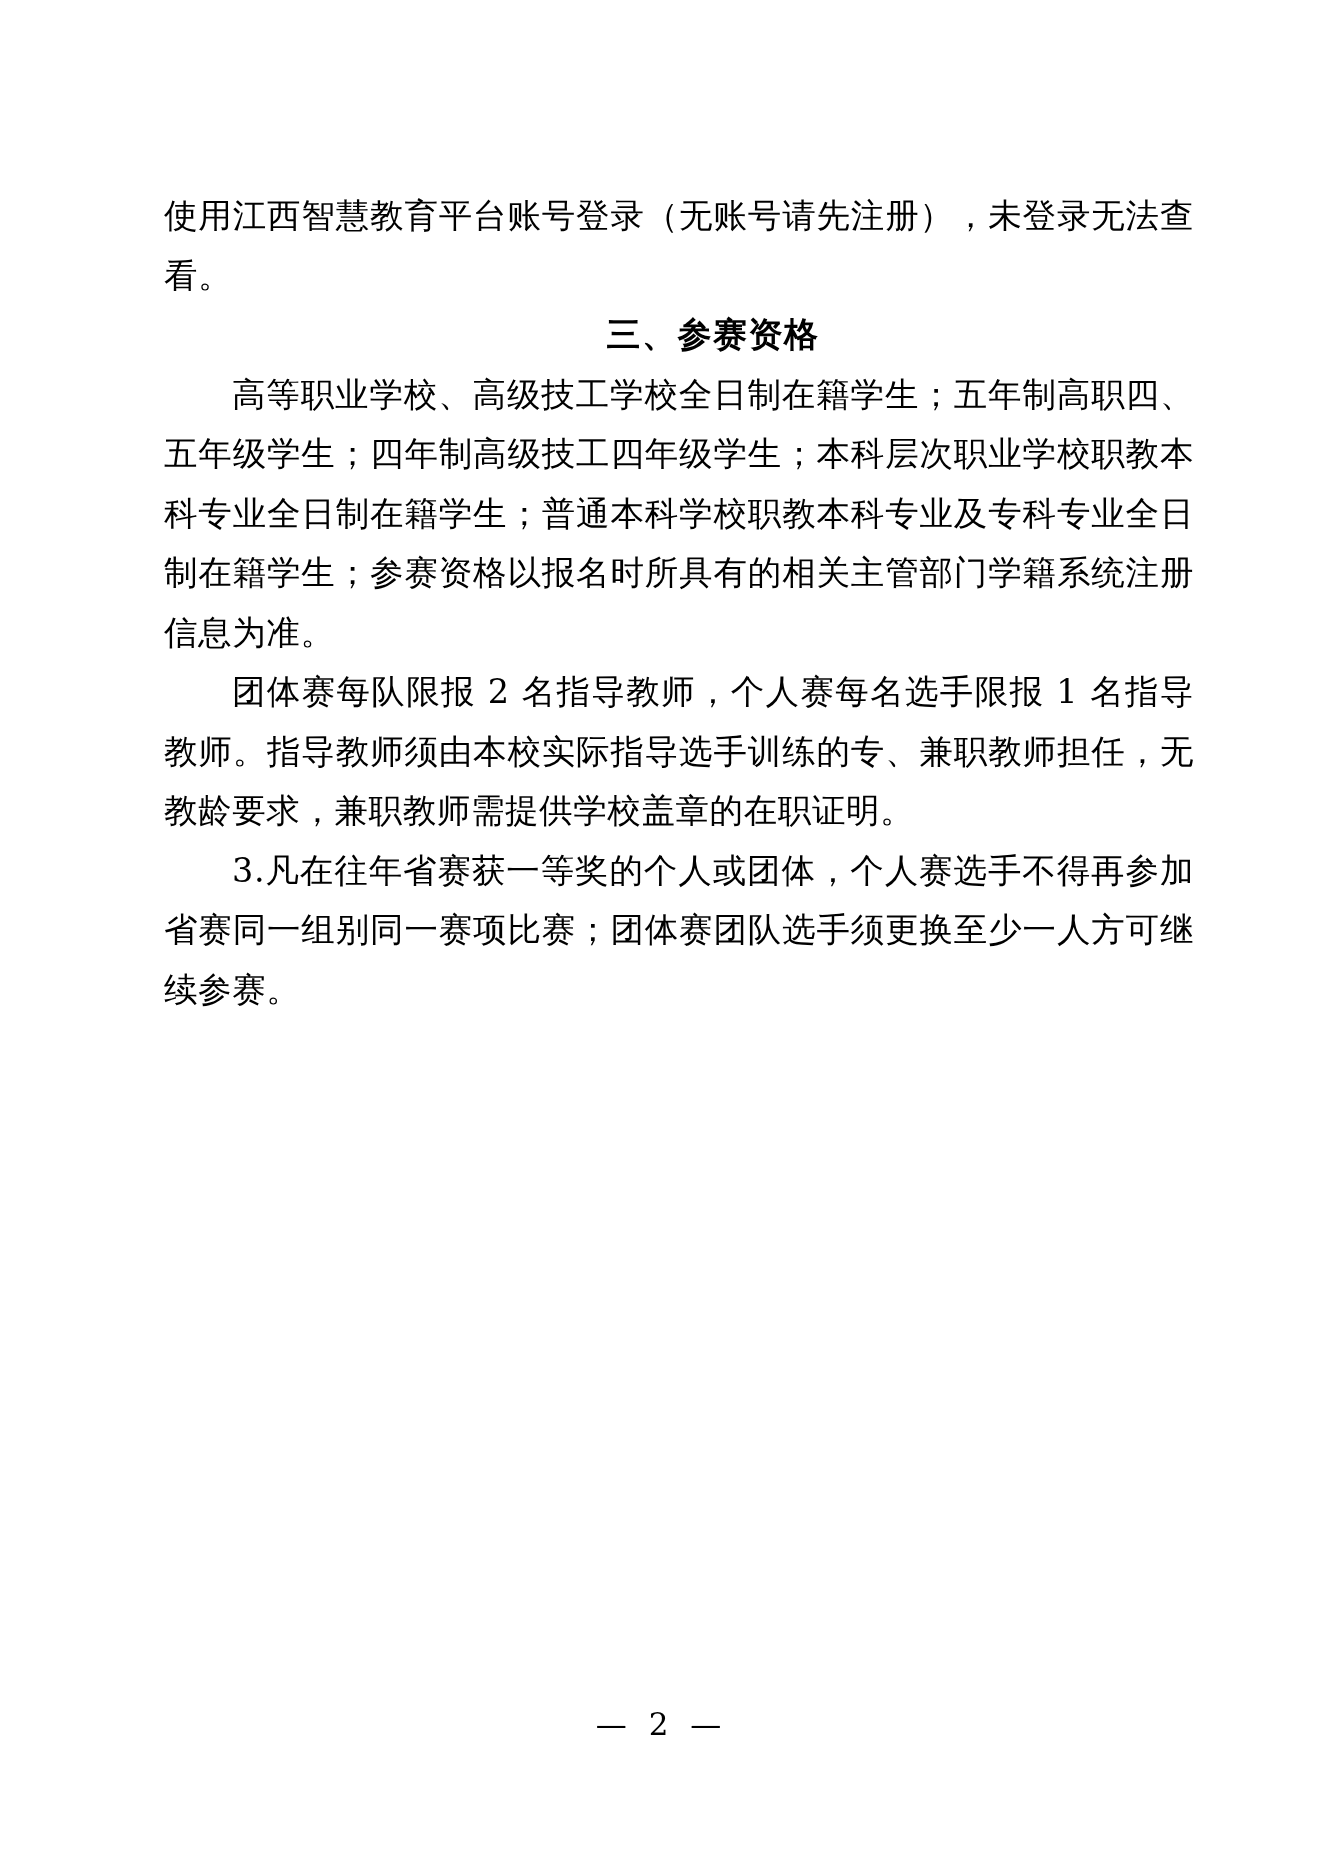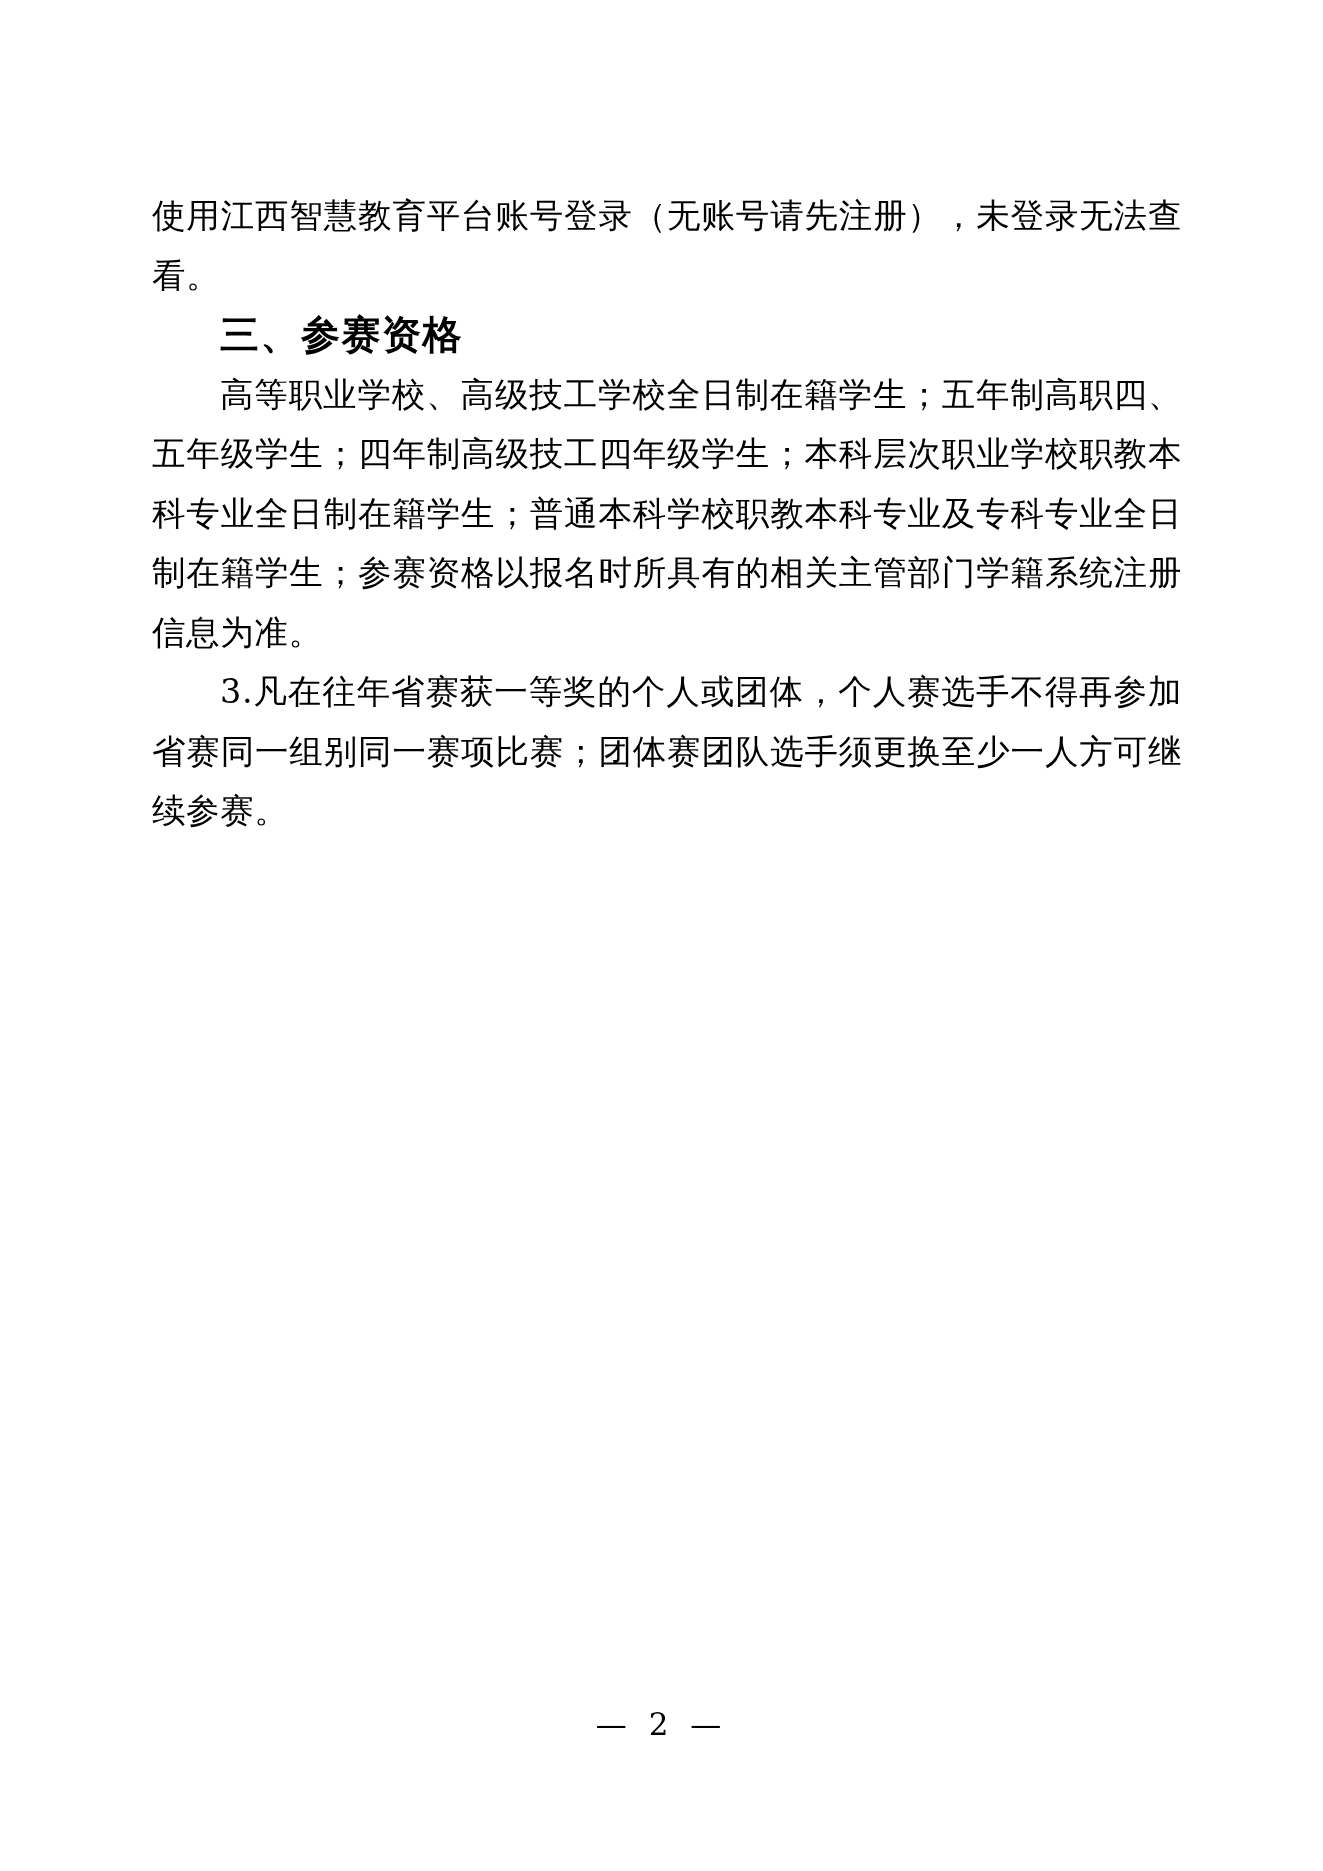--- a/index.html
+++ b/index.html
@@ -20,21 +20,21 @@
     width: 1323px;
     height: 1871px;
     background: #ffffff;
     box-sizing: border-box;
     overflow: hidden;
   }
 
   
   .textblock {
     position: absolute;
-    left: 152px;
+    left: 164px;
     top: 186px;
     width: 1030px;
   }
 
   
   .para {
     font-family: "DejaVu Serif", "Liberation Serif", serif;
     font-size: 33.5px;
     line-height: 59.5px;
     letter-spacing: 0.6px;
@@ -46,26 +46,27 @@
     word-break: break-all;
   }
 
   .para.indent {
     text-indent: 68px;
   }
 
   
   .heading1 {
     font-family: "DejaVu Sans", "Liberation Sans", sans-serif;
-    font-size: 39px;
+    font-size: 34px;
     line-height: 59.5px;
     font-weight: 700;
     letter-spacing: 1.5px;
     text-indent: 68px;
     margin: 0;
+    text-align: center;
   }
 
   
   .heading2 {
     font-family: "DejaVu Serif", "Liberation Serif", serif;
     font-size: 33.5px;
     line-height: 59.5px;
     font-weight: 400;
     letter-spacing: 1.2px;
     text-indent: 68px;
@@ -95,20 +96,21 @@
     <p class="para">使用江西智慧教育平台账号登录（无账号请先注册），未登录无法查看。</p>
 
     <p class="heading1">三、参赛资格</p>
 
 
 
 
     <p class="para indent">高等职业学校、高级技工学校全日制在籍学生；五年制高职四、五年级学生；四年制高级技工四年级学生；本科层次职业学校职教本科专业全日制在籍学生；普通本科学校职教本科专业及专科专业全日制在籍学生；参赛资格以报名时所具有的相关主管部门学籍系统注册信息为准。</p>
 
 
+    <p class="para indent">团体赛每队限报 2 名指导教师，个人赛每名选手限报 1 名指导教师。指导教师须由本校实际指导选手训练的专、兼职教师担任，无教龄要求，兼职教师需提供学校盖章的在职证明。</p>
 
 
 
     <p class="para indent">3.凡在往年省赛获一等奖的个人或团体，个人赛选手不得再参加省赛同一组别同一赛项比赛；团体赛团队选手须更换至少一人方可继续参赛。</p>
 
   </div>
 
   <div class="footer">— 2 —</div>
 
 </div>

